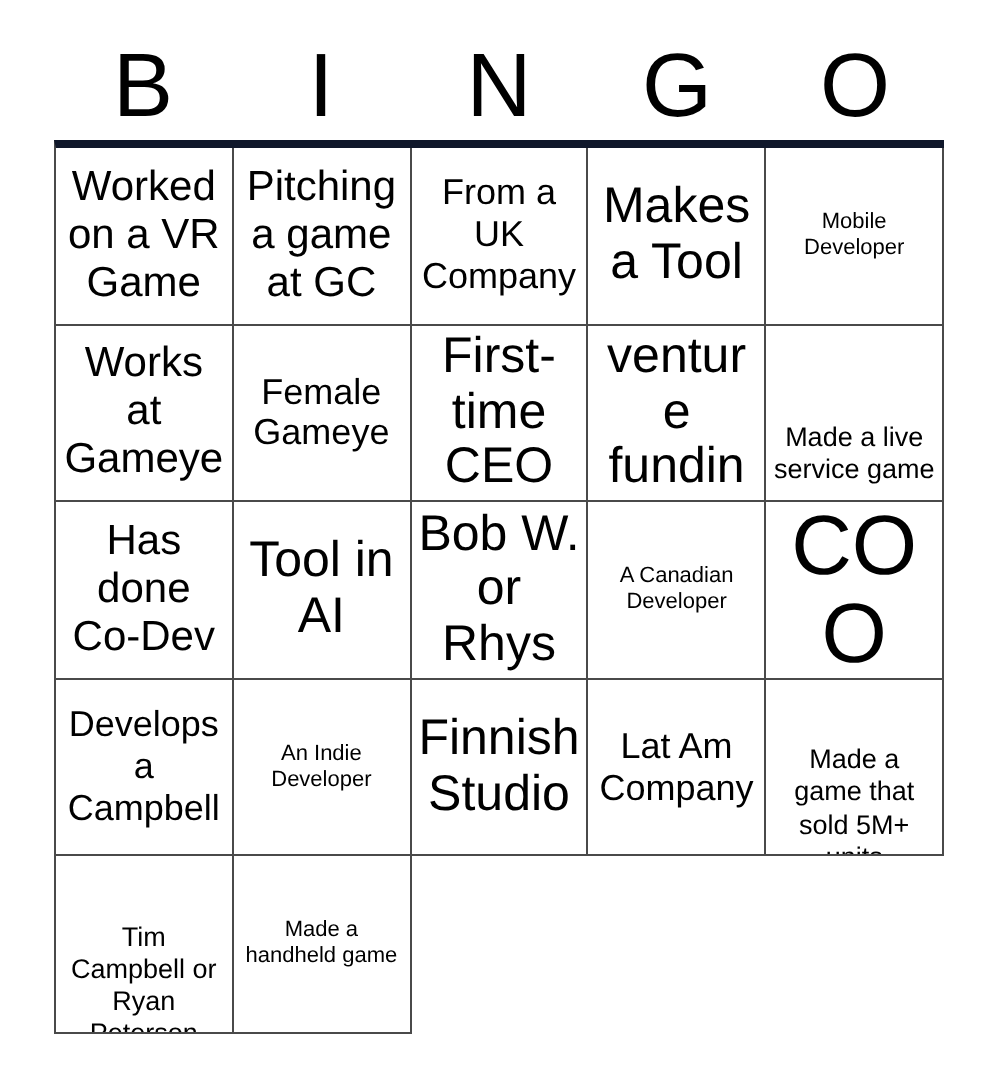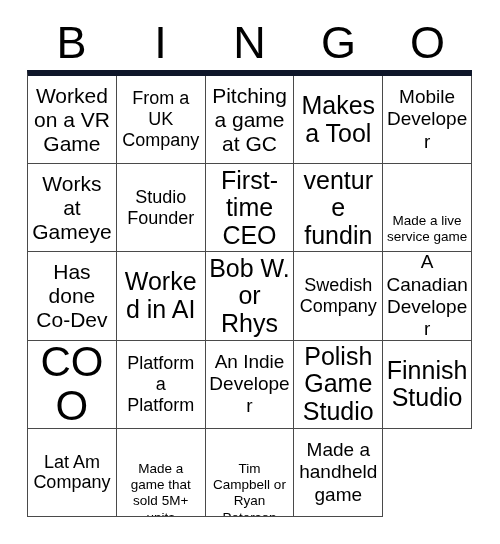--- a/index.html
+++ b/index.html
@@ -50,21 +50,21 @@
   
   #grid {
     position: absolute;
     left: 27px;
     top: 70px;
     width: 445px;
     height: 447px;
     display: grid;
     grid-template-columns: repeat(5, 1fr);
     grid-template-rows: repeat(5, 1fr);
-    border-top: 6px solid #0f172a;
+    border-top: 4px solid #0f172a;
     border-left: 1px solid #4a4a4a;
     box-sizing: border-box;
     background: #ffffff;
   }
   .cell {
     border-right: 1px solid #4a4a4a;
     border-bottom: 1px solid #4a4a4a;
     box-sizing: border-box;
     display: flex;
     align-items: center;
@@ -81,93 +81,87 @@
     color: #000000;
     word-wrap: break-word;
     white-space: pre-line;
   }
 
   
   .fs-xxl .cell-text { font-size: 42px; line-height: 1.05; }
   .fs-xl  .cell-text { font-size: 25px; line-height: 1.10; }
   .fs-lg  .cell-text { font-size: 21px; line-height: 1.14; }
   .fs-md  .cell-text { font-size: 18px; line-height: 1.16; }
-  .fs-sm  .cell-text { font-size: 19px; line-height: 1.18; text-align: center; }
+  .fs-sm  .cell-text { font-size: 11px; line-height: 1.18; text-align: center; }
   .fs-xs  .cell-text { font-size: 13.5px; line-height: 1.20; margin-top: 42px; }
 </style>
 </head>
 <body>
 
 <div id="card">
 
   <div id="header">
     <div class="header-letter">B</div>
     <div class="header-letter">I</div>
     <div class="header-letter">N</div>
     <div class="header-letter">G</div>
     <div class="header-letter">O</div>
   </div>
 
   <div id="grid">
       <div class="cell fs-lg">
         <span class="cell-text">Worked on a VR Game</span>
       </div>
+      <div class="cell fs-lg">
+        <span class="cell-text">Pitching a game at GC</span>
+      </div>
       <div class="cell fs-md">
         <span class="cell-text">From a UK Company</span>
-      </div>
-      <div class="cell fs-lg">
-        <span class="cell-text">Pitching a game at GC</span>
       </div>
       <div class="cell fs-xl">
         <span class="cell-text">Makes a Tool</span>
       </div>
       <div class="cell fs-sm">
         <span class="cell-text">Mobile Developer</span>
       </div>
       <div class="cell fs-lg">
         <span class="cell-text">Works at Gameye</span>
       </div>
       <div class="cell fs-md">
-        <span class="cell-text">Studio Founder</span>
+        <span class="cell-text">Female Gameye</span>
       </div>
       <div class="cell fs-xl">
         <span class="cell-text">First-time CEO</span>
       </div>
       <div class="cell fs-xl">
         <span class="cell-text">Raised venture funding</span>
       </div>
       <div class="cell fs-xs">
         <span class="cell-text">Made a live service game</span>
       </div>
       <div class="cell fs-lg">
         <span class="cell-text">Has done Co-Dev</span>
       </div>
       <div class="cell fs-xl">
-        <span class="cell-text">Worked in AI</span>
+        <span class="cell-text">Tool in AI</span>
       </div>
       <div class="cell fs-xl">
         <span class="cell-text">Bob W. or Rhys</span>
-      </div>
-      <div class="cell fs-md">
-        <span class="cell-text">Swedish Company</span>
       </div>
       <div class="cell fs-sm">
         <span class="cell-text">A Canadian Developer</span>
       </div>
       <div class="cell fs-xxl">
         <span class="cell-text">COO</span>
       </div>
       <div class="cell fs-md">
-        <span class="cell-text">Platform a Platform</span>
+        <span class="cell-text">Develops a Campbell</span>
       </div>
       <div class="cell fs-sm">
         <span class="cell-text">An Indie Developer</span>
-      </div>
-      <div class="cell fs-xl">
-        <span class="cell-text">Polish Game Studio</span>
       </div>
       <div class="cell fs-xl">
         <span class="cell-text">Finnish Studio</span>
       </div>
       <div class="cell fs-md">
         <span class="cell-text">Lat Am Company</span>
       </div>
       <div class="cell fs-xs">
         <span class="cell-text">Made a game that sold 5M+ units</span>
       </div>

